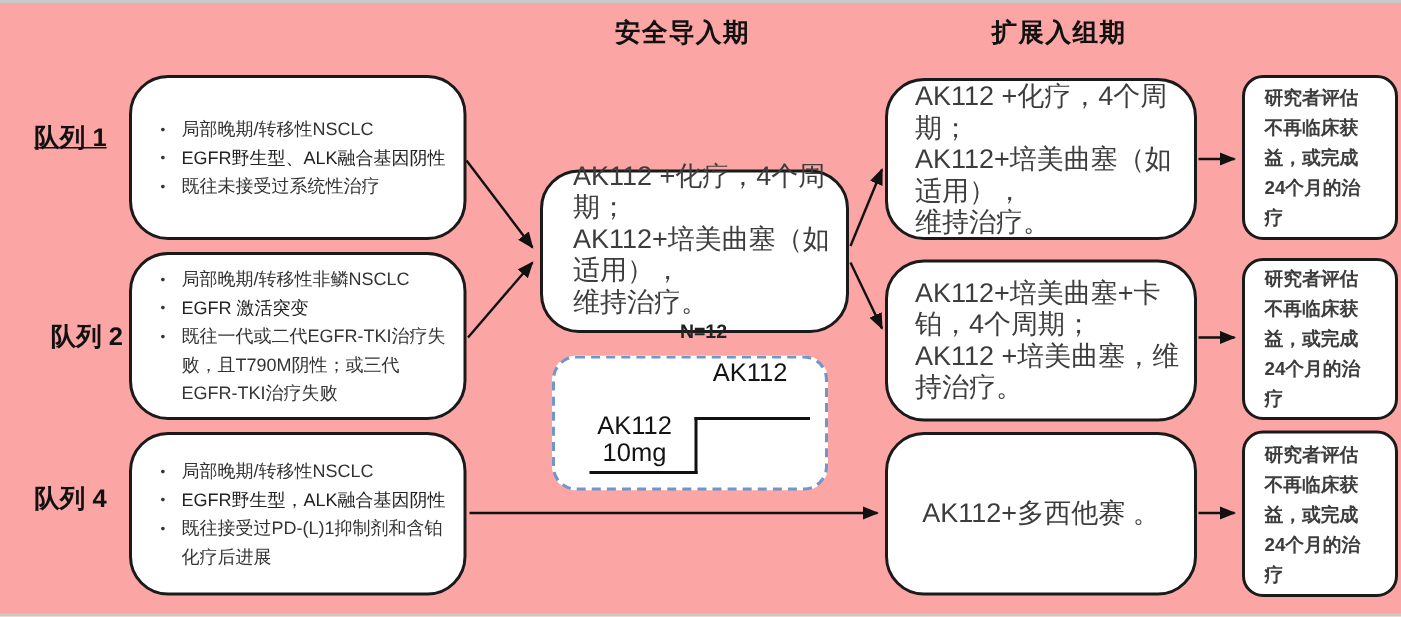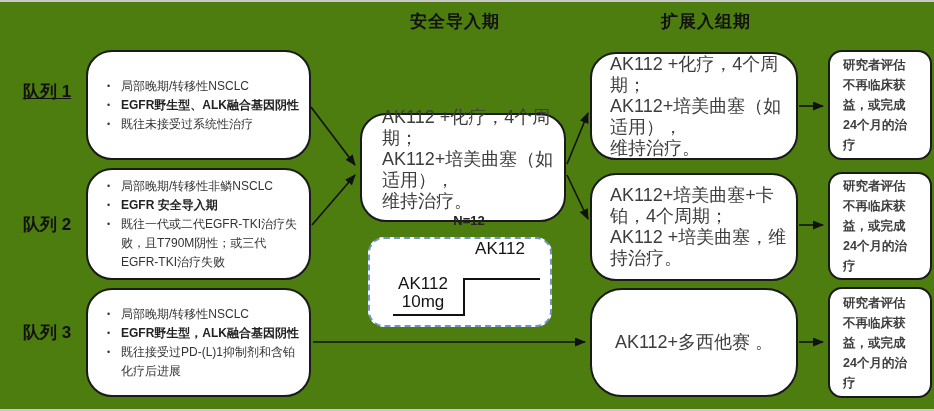--- a/index.html
+++ b/index.html
@@ -1,44 +1,44 @@
 <!DOCTYPE html>
 <html><head>
 <meta charset="utf-8">
 <style>
   html,body{margin:0;padding:0;background:#fff;}
   .canvas{
-    position:relative;width:934px;height:411px;background:#4d7c0f;
+    position:relative;width:934px;height:411px;background:#fca5a5;
     font-family:"Liberation Sans","DejaVu Sans",sans-serif;overflow:hidden;
   }
   .edge{position:absolute;left:0;width:934px;height:2px;background:#c9c9c9;}
   .edge.top{top:0;}
   .edge.bottom{bottom:0;}
   .hdr{
     position:absolute;top:10px;width:130px;text-align:center;
     font-size:17px;font-weight:bold;color:#111;letter-spacing:1px;white-space:nowrap;
   }
   .cohort-label{
     position:absolute;left:12px;width:70px;text-align:center;
     font-size:17px;font-weight:bold;color:#111;white-space:nowrap;
   }
   .box{
     position:absolute;border:2px solid #1a1a1a;border-radius:26px;background:#fff;
     box-sizing:border-box;display:flex;flex-direction:column;justify-content:center;
   }
   .left-box{left:86px;width:225px;padding:8px 10px 8px 16px;}
   .bullet{display:flex;align-items:flex-start;font-size:12px;line-height:19px;color:#333;}
   .bullet .dot{flex:none;width:9px;margin-right:8px;text-align:center;font-size:9px;line-height:19px;color:#333;}
-  .bullet.bold .txt{font-weight:bold;color:#222;}
+  .bullet.bold .txt{font-weight:normal;color:#222;}
   .txt{flex:1;}
   .arm-line{font-size:18px;line-height:21px;color:#3d3d3d;}
   #leadin{left:360px;top:113px;width:206px;height:109px;padding:6px 8px 6px 20px;}
   #leadin .nline{font-size:13px;font-weight:bold;color:#222;text-align:center;margin-top:1px;}
   .rbox{left:590px;width:208px;padding:6px 8px 6px 18px;}
-  .rbox.center{align-items:center;padding-left:8px;border-radius:32px;}
+  .rbox.center{align-items:center;padding-left:8px;}
   .obox{
     left:828px;width:104px;border-radius:14px;padding:8px 16px 8px 13px;
     font-size:12.5px;line-height:20px;color:#3d3d3d;font-weight:bold;
   }
   #dosebox{
     position:absolute;left:368px;top:237px;width:184px;height:90px;
     border:2px dashed #7096cc;border-radius:16px;background:#fff;box-sizing:border-box;
   }
   .dose-label{position:absolute;text-align:center;font-size:17px;line-height:18px;color:#131313;}
   .step-line{position:absolute;background:#111;}
@@ -48,22 +48,22 @@
 <body>
 
 <div class="canvas">
   <div class="edge top"></div>
   <div class="edge bottom"></div>
 
   <div class="hdr" style="left:390px;">安全导入期</div>
   <div class="hdr" style="left:641px;">扩展入组期</div>
 
   <div class="cohort-label" style="top:80px;text-decoration:underline;">队列 1</div>
-  <div class="cohort-label" style="top:213px;">队列 2</div>
-  <div class="cohort-label" style="top:321px;">队列 3</div>
+  <div class="cohort-label" style="top:213px;text-align:right;">队列 2</div>
+  <div class="cohort-label" style="top:321px;">队列 4</div>
 
   <div class="box left-box" style="top:50px;height:110px;">
     <div class="bullet">
         <span class="dot">•</span>
         <span class="txt">局部晚期/转移性NSCLC</span>
       </div>
     <div class="bullet bold">
         <span class="dot">•</span>
         <span class="txt">EGFR野生型、ALK融合基因阴性</span>
       </div>
@@ -73,21 +73,21 @@
       </div>
   </div>
 
   <div class="box left-box" style="top:168px;height:112px;">
     <div class="bullet">
         <span class="dot">•</span>
         <span class="txt">局部晚期/转移性非鳞NSCLC</span>
       </div>
     <div class="bullet bold">
         <span class="dot">•</span>
-        <span class="txt">EGFR 安全导入期</span>
+        <span class="txt">EGFR 激活突变</span>
       </div>
     <div class="bullet">
         <span class="dot">•</span>
         <span class="txt">既往一代或二代EGFR-TKI治疗失败，且T790M阴性；或三代EGFR-TKI治疗失败</span>
       </div>
   </div>
 
   <div class="box left-box" style="top:288px;height:109px;">
     <div class="bullet">
         <span class="dot">•</span>

